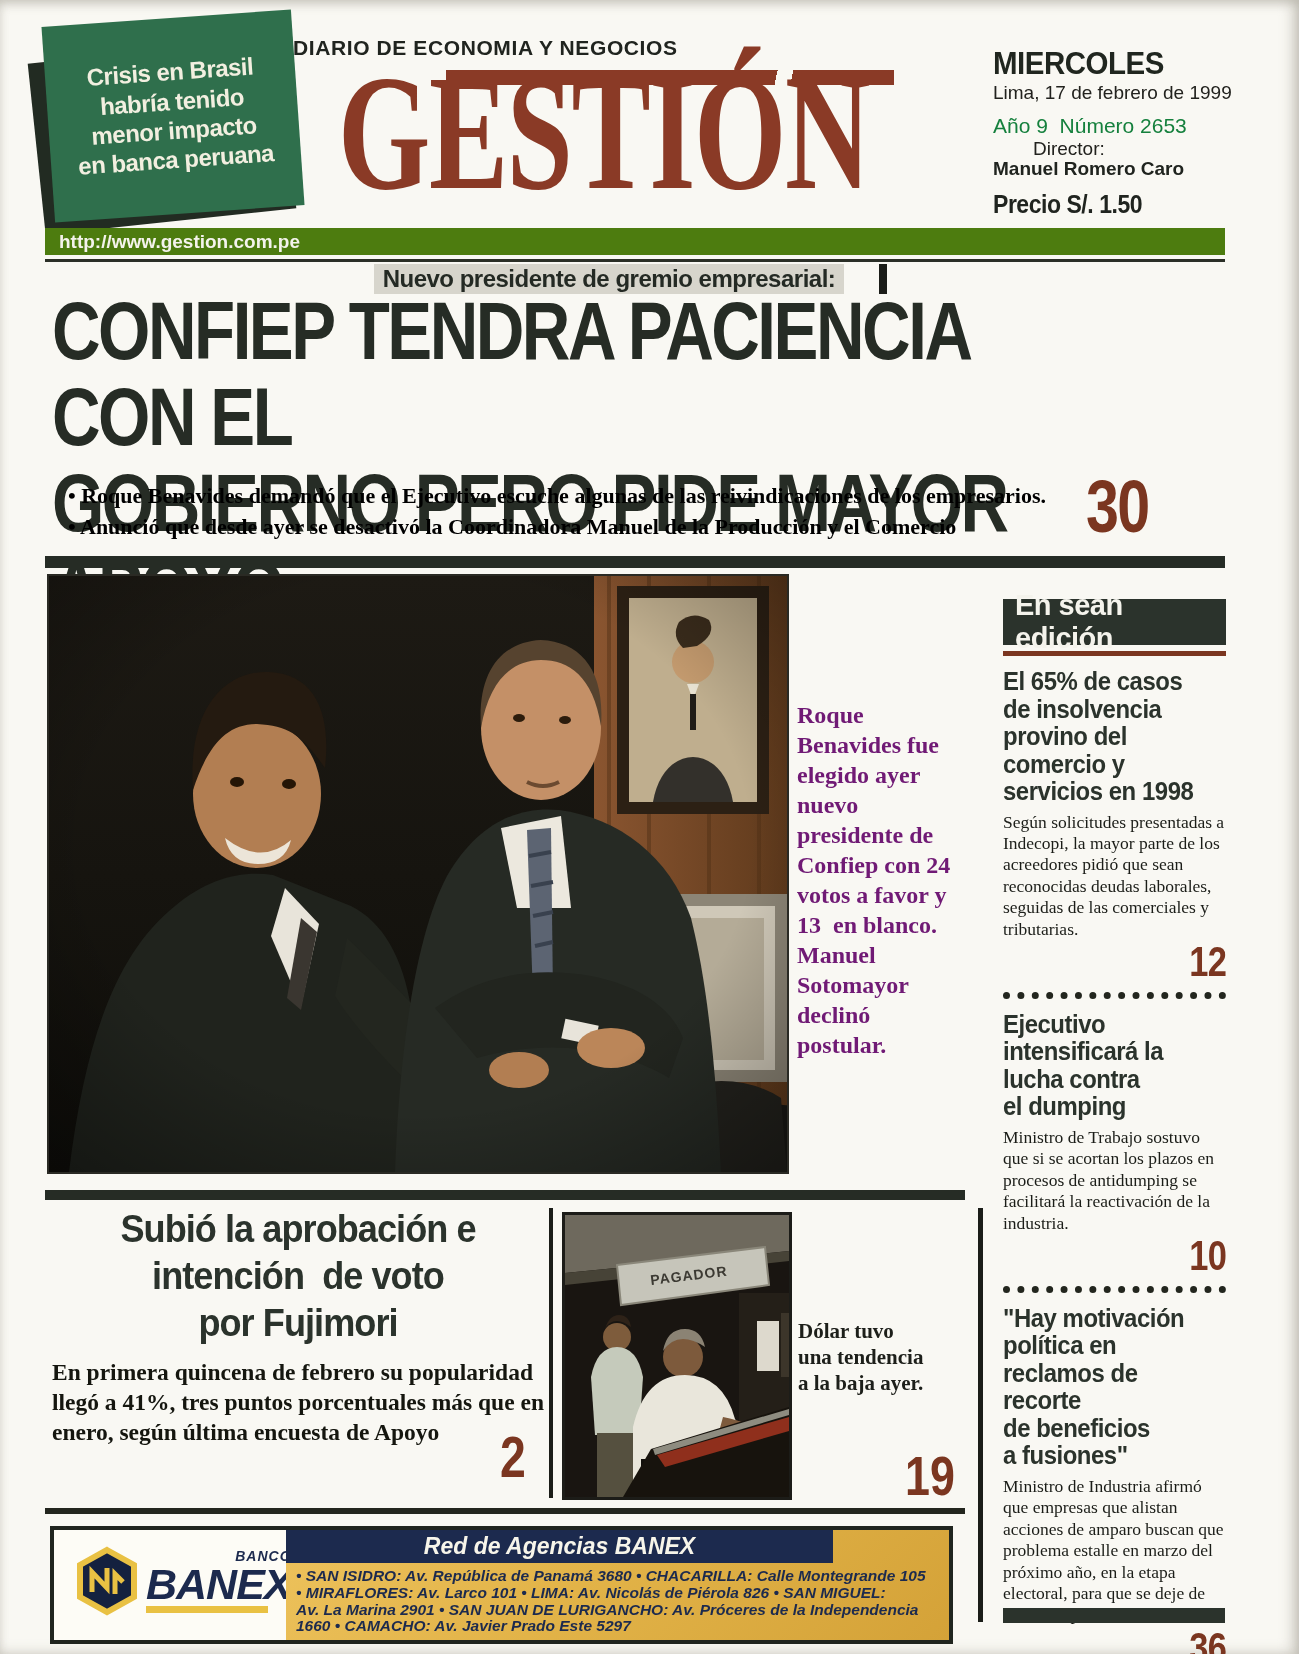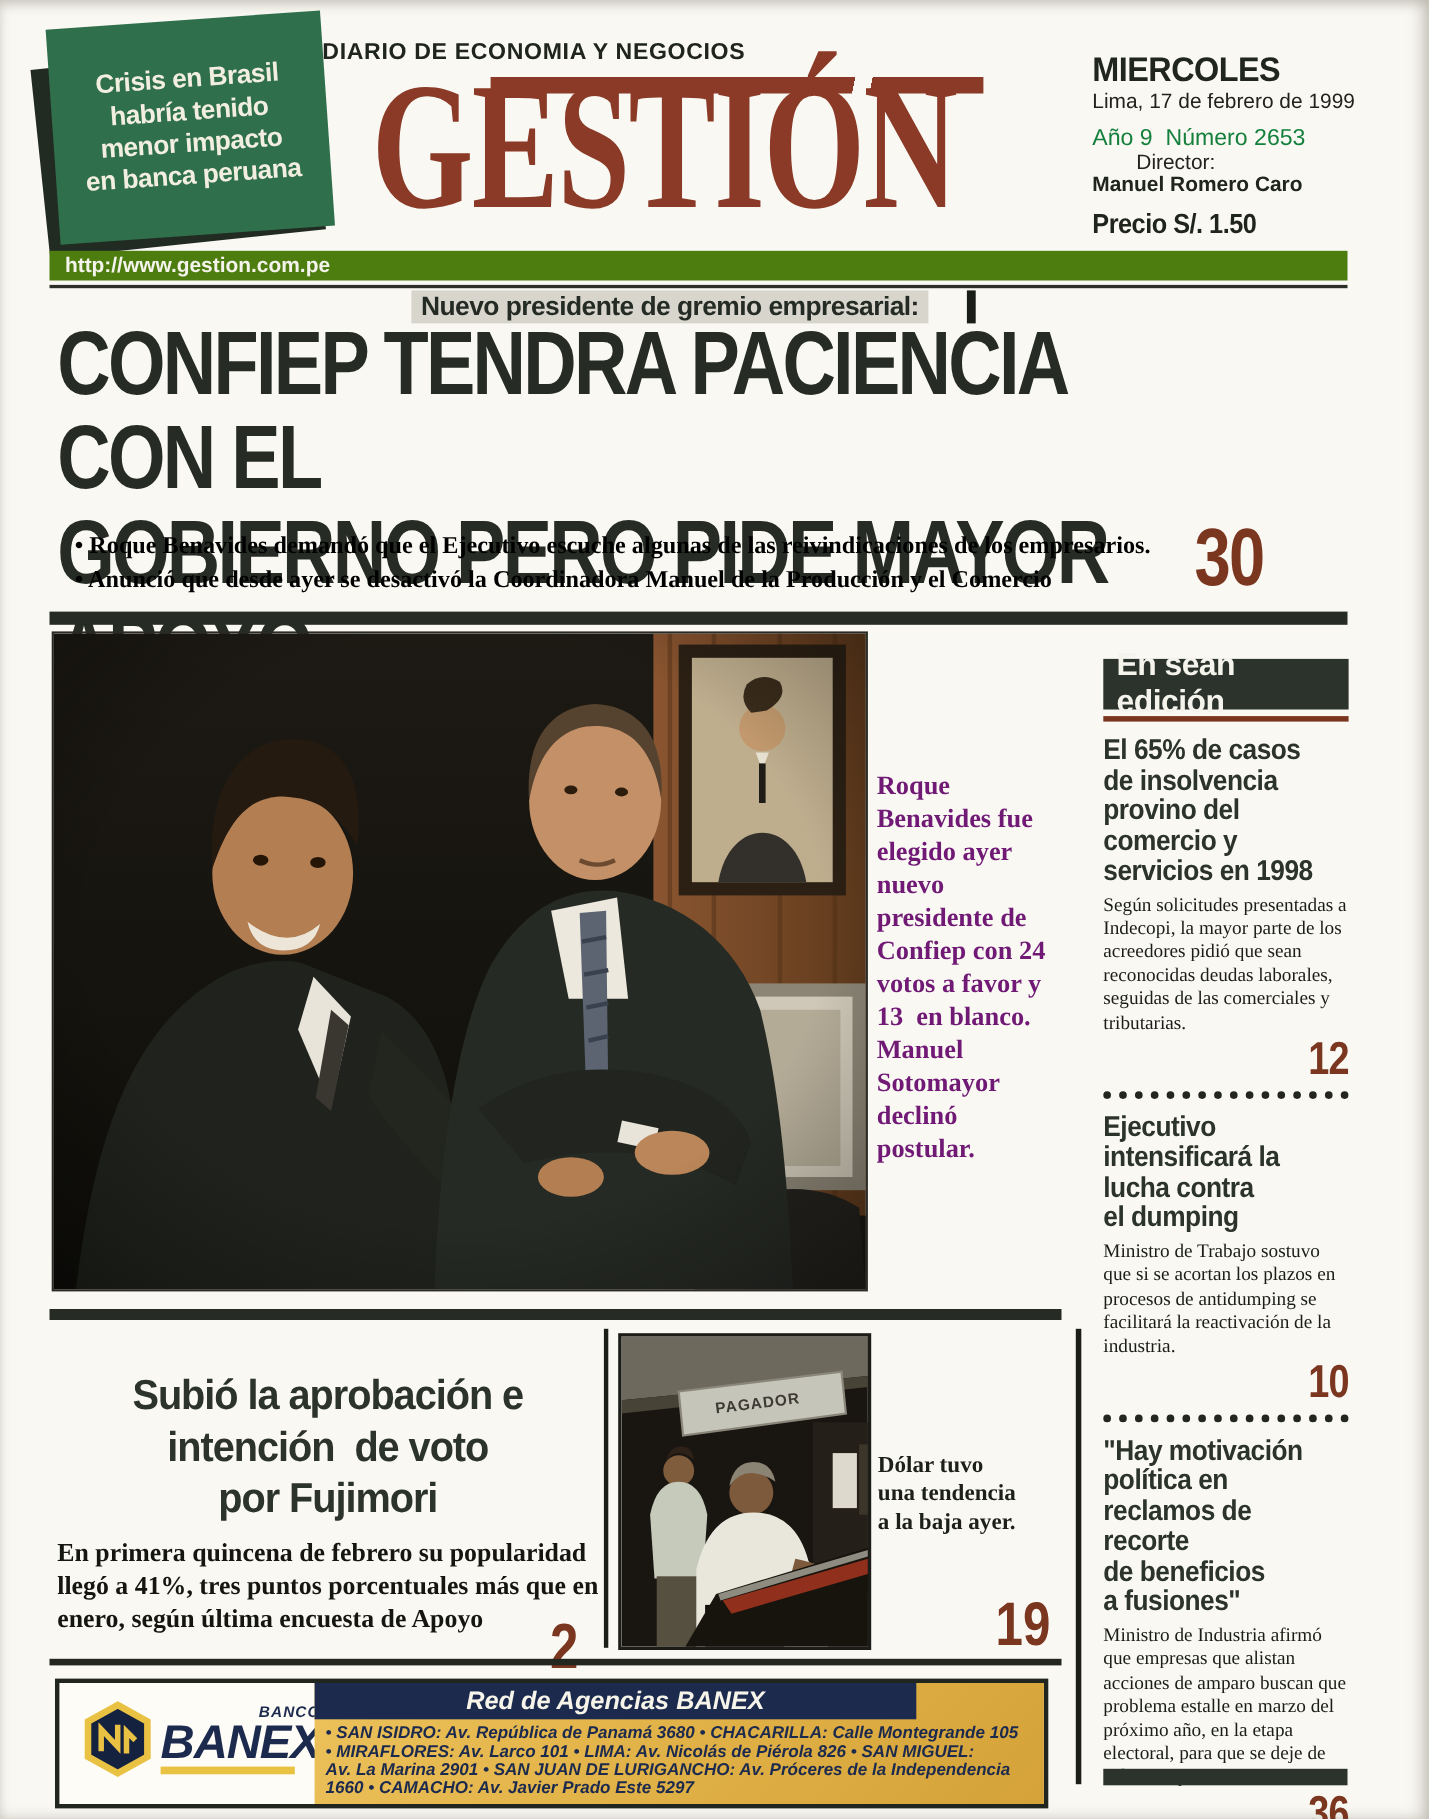--- a/index.html
+++ b/index.html
@@ -59,21 +59,21 @@
             letter-spacing:-.5px;transform:scaleX(.92);transform-origin:left top;}
   .sb-body{margin-top:6px;font-size:17.5px;line-height:21.4px;color:#1b1d18;}
   .sb-page{text-align:right;font-weight:bold;font-size:42px;line-height:44px;
            transform:scaleX(.82);transform-origin:right top;letter-spacing:-1px;}
   .sb-dots{height:0;border-bottom:7px dotted #23261e;margin:8px 0 2px 0;width:100%;}
   #sb-endbar{left:1003px;top:1608px;width:222px;height:15px;background:#2b332c;}
 
   #rule-2{left:45px;top:1190px;width:920px;height:10px;background:#262c25;}
 
   
-  #fuji{left:52px;top:1246px;width:492px;}
+  #fuji{left:52px;top:1206px;width:492px;}
   #fuji-headline{text-align:center;font-size:38px;line-height:47px;letter-spacing:-1px;color:#2b332c;
                  transform:scaleX(.95);transform-origin:center top;}
   #fuji-body{margin-top:10px;font-weight:bold;font-size:23.5px;line-height:30px;color:#15160f;}
   #fuji-page{position:absolute;left:448px;top:222px;font-size:58px;line-height:58px;
              transform:scaleX(.8);transform-origin:left top;}
   #v-div-1{left:549px;top:1208px;width:4px;height:290px;background:#1b1d18;}
   #dollar-photo{left:562px;top:1212px;width:230px;height:288px;border:3px solid #1c1c18;box-sizing:border-box;}
   #dollar-caption{left:798px;top:1318px;width:160px;font-weight:bold;font-size:21px;line-height:26px;color:#1d1f1a;}
   #dollar-page{left:905px;top:1448px;font-size:56px;line-height:56px;transform:scaleX(.8);transform-origin:left top;}
   #v-div-2{left:978px;top:1208px;width:5px;height:414px;background:#1b1d18;}

